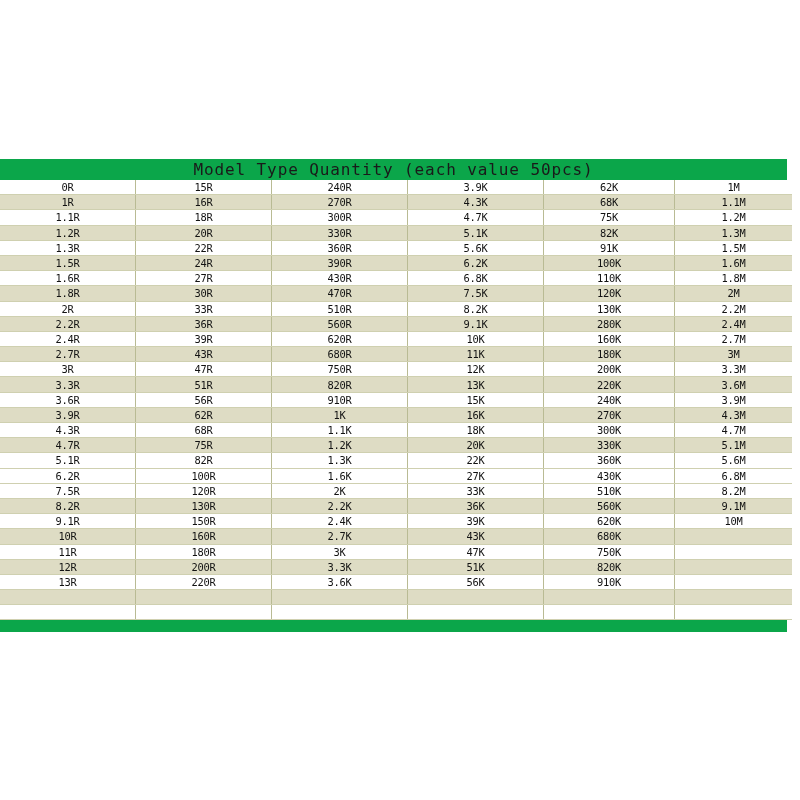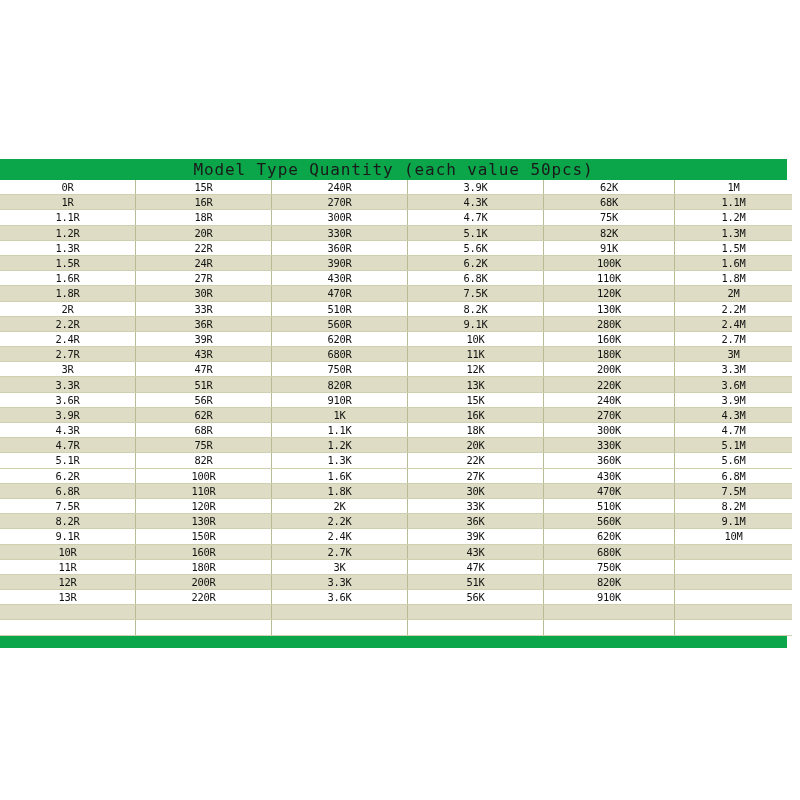--- a/index.html
+++ b/index.html
@@ -234,28 +234,20 @@
             <td class="c5">5.6M</td>
           </tr>
           <tr class="odd">
             <td class="c0">6.2R</td>
             <td class="c1">100R</td>
             <td class="c2">1.6K</td>
             <td class="c3">27K</td>
             <td class="c4">430K</td>
             <td class="c5">6.8M</td>
           </tr>
-          <tr class="even">
-            <td class="c0">6.8R</td>
-            <td class="c1">110R</td>
-            <td class="c2">1.8K</td>
-            <td class="c3">30K</td>
-            <td class="c4">470K</td>
-            <td class="c5">7.5M</td>
-          </tr>
           <tr class="odd">
             <td class="c0">7.5R</td>
             <td class="c1">120R</td>
             <td class="c2">2K</td>
             <td class="c3">33K</td>
             <td class="c4">510K</td>
             <td class="c5">8.2M</td>
           </tr>
           <tr class="even">
             <td class="c0">8.2R</td>

